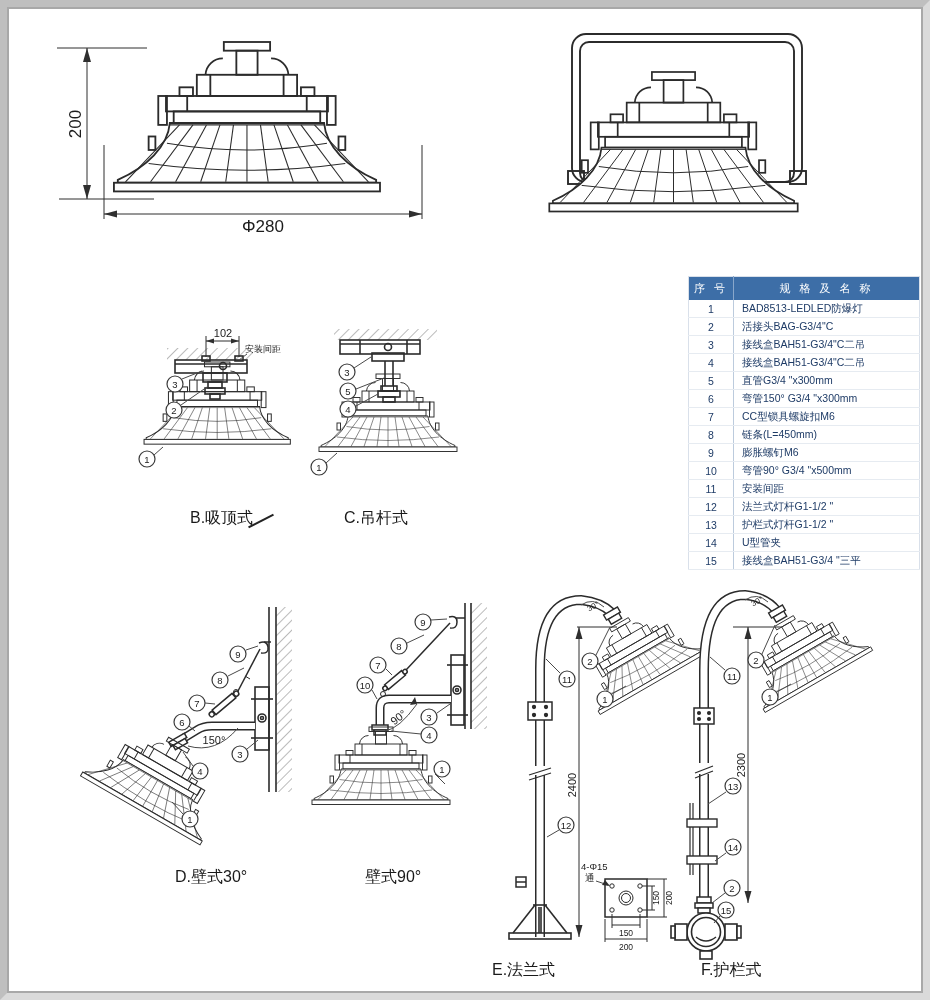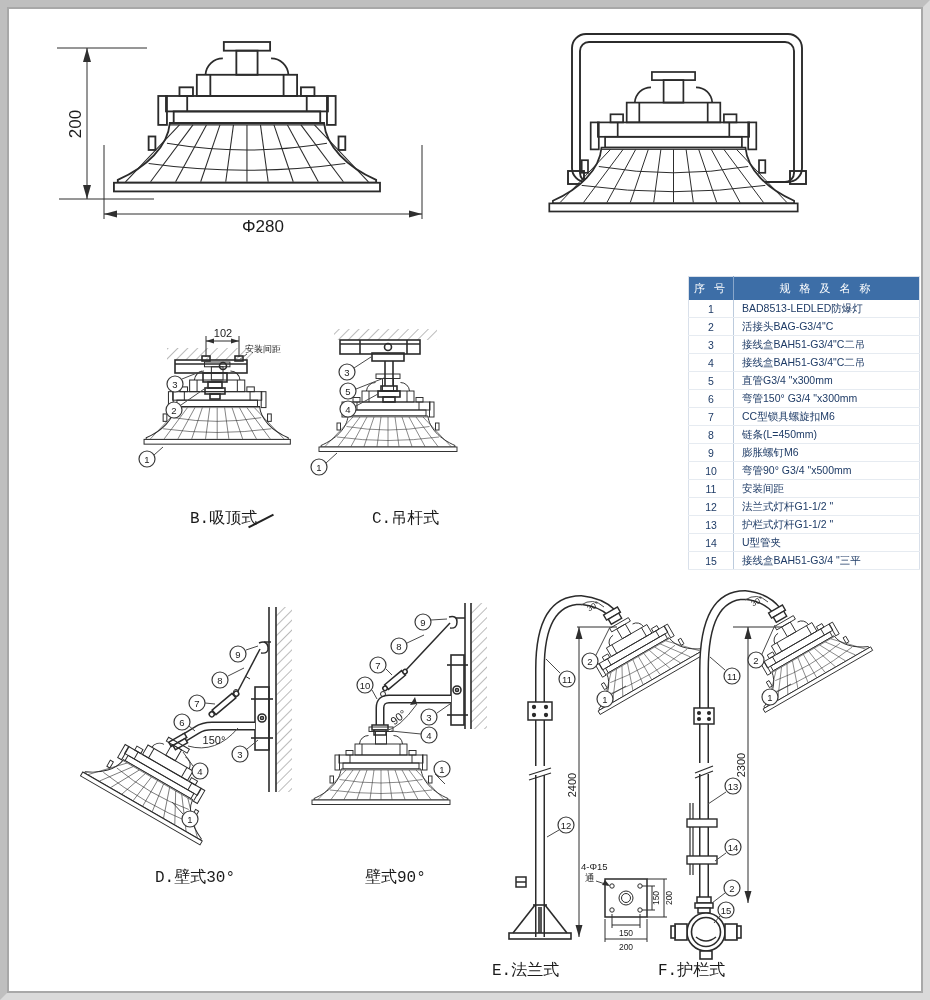--- a/index.html
+++ b/index.html
@@ -2,21 +2,21 @@
 <html><head>
 <meta charset="utf-8">
 <style>
   html,body{margin:0;padding:0;}
   .page{position:relative;width:930px;height:1000px;background:#fff;box-sizing:border-box;
         border:7px solid;border-color:#bfbfbf #dadada #dadada #bfbfbf;
         box-shadow:inset 0 0 0 2px #a8a8a8;overflow:hidden;
         font-family:"Liberation Sans","DejaVu Sans",sans-serif;}
   svg{position:absolute;overflow:visible;}
   svg text{fill:#1c1c1c;font-family:"Liberation Sans","DejaVu Sans",sans-serif;}
-  .caption{position:absolute;font-size:16px;color:#1a1a1a;white-space:nowrap;font-family:Liberation Mono, monospace;}
+  .caption{position:absolute;font-size:16px;color:#1a1a1a;white-space:nowrap;}
   .slash{position:absolute;width:28px;height:0;border-top:2px solid #222;transform:rotate(-27deg);}
   
   .spec-table{position:absolute;left:681px;top:269px;width:232px;border-collapse:collapse;
               font-size:10.5px;color:#1e3b66;border:1px solid #d9e0ea;}
   .spec-table th{background:#3d6ea7;color:#fff;font-weight:normal;font-size:11px;height:21px;
                  letter-spacing:3px;}
   .spec-table th.no-h{border-right:1px solid #89a7cb;width:42px;}
   .spec-table td{height:15px;border-bottom:1px solid #e6ebf1;background:#fff;}
   .spec-table td.no{width:42px;text-align:center;border-right:1px solid #bccbdd;}
   .spec-table td.nm{padding-left:8px;}
@@ -180,21 +180,21 @@
         <circle cx="41" cy="88" r="8"></circle>
       <text x="41" y="91.5">4</text>
       </g>
     <line class="ld" x1="49" y1="85" x2="71" y2="73"></line>
     <g class="co">
         <circle cx="12" cy="146" r="8"></circle>
       <text x="12" y="149.5">1</text>
       </g>
     <line class="ld" x1="19" y1="142" x2="30" y2="132"></line>
   </svg>
-  <div class="caption" style="left:365px;top:501px">C.吊杆式</div>
+  <div class="caption" style="left:337px;top:501px">C.吊杆式</div>
 
   <svg style="left:55px;top:585px" width="250" height="280">
     <defs>
         <pattern id="hd" width="7" height="7" patternUnits="userSpaceOnUse" patternTransform="rotate(45)">
       <line x1="0" y1="0" x2="0" y2="7" stroke="#777" stroke-width="1"></line>
         </pattern>
       </defs>
     <rect x="214" y="15" width="16" height="185" fill="url(#hd)"></rect>
     <g stroke="#2b2b2b" stroke-width="1.6" fill="none">
       <line x1="207" y1="15" x2="207" y2="200"></line>
@@ -253,21 +253,21 @@
         <circle cx="178" cy="162" r="8"></circle>
       <text x="178" y="165.5">3</text>
       </g>
     <line class="ld" x1="185" y1="157" x2="196" y2="148"></line>
     <g class="co">
         <circle cx="128" cy="227" r="8"></circle>
       <text x="128" y="230.5">1</text>
       </g>
     <line class="ld" x1="121" y1="222" x2="110" y2="210"></line>
   </svg>
-  <div class="caption" style="left:148px;top:860px">D.壁式30°</div>
+  <div class="caption" style="left:168px;top:860px">D.壁式30°</div>
 
   <svg style="left:292px;top:580px" width="200" height="285">
     <defs>
         <pattern id="hw" width="7" height="7" patternUnits="userSpaceOnUse" patternTransform="rotate(45)">
       <line x1="0" y1="0" x2="0" y2="7" stroke="#777" stroke-width="1"></line>
         </pattern>
       </defs>
     <rect x="172" y="16" width="16" height="126" fill="url(#hw)"></rect>
     <g stroke="#2b2b2b" stroke-width="1.6" fill="none">
       <line x1="166" y1="16" x2="166" y2="142"></line>
@@ -500,21 +500,21 @@
         <circle cx="69" cy="315" r="8"></circle>
       <text x="69" y="318.5">2</text>
       </g>
     <line class="ld" x1="62" y1="320" x2="49" y2="330"></line>
     <g class="co">
         <circle cx="63" cy="337" r="8"></circle>
       <text x="63" y="340.5">15</text>
       </g>
     <line class="ld" x1="57" y1="343" x2="51" y2="350"></line>
   </svg>
-  <div class="caption" style="left:651px;top:953px">F.护栏式</div>
+  <div class="caption" style="left:694px;top:953px">F.护栏式</div>
 
   <table class="spec-table">
     <thead>
       <tr>
         <th class="no-h">序 号</th>
         <th>规 格 及 名 称</th>
       </tr>
     </thead>
     <tbody>
       <tr>

